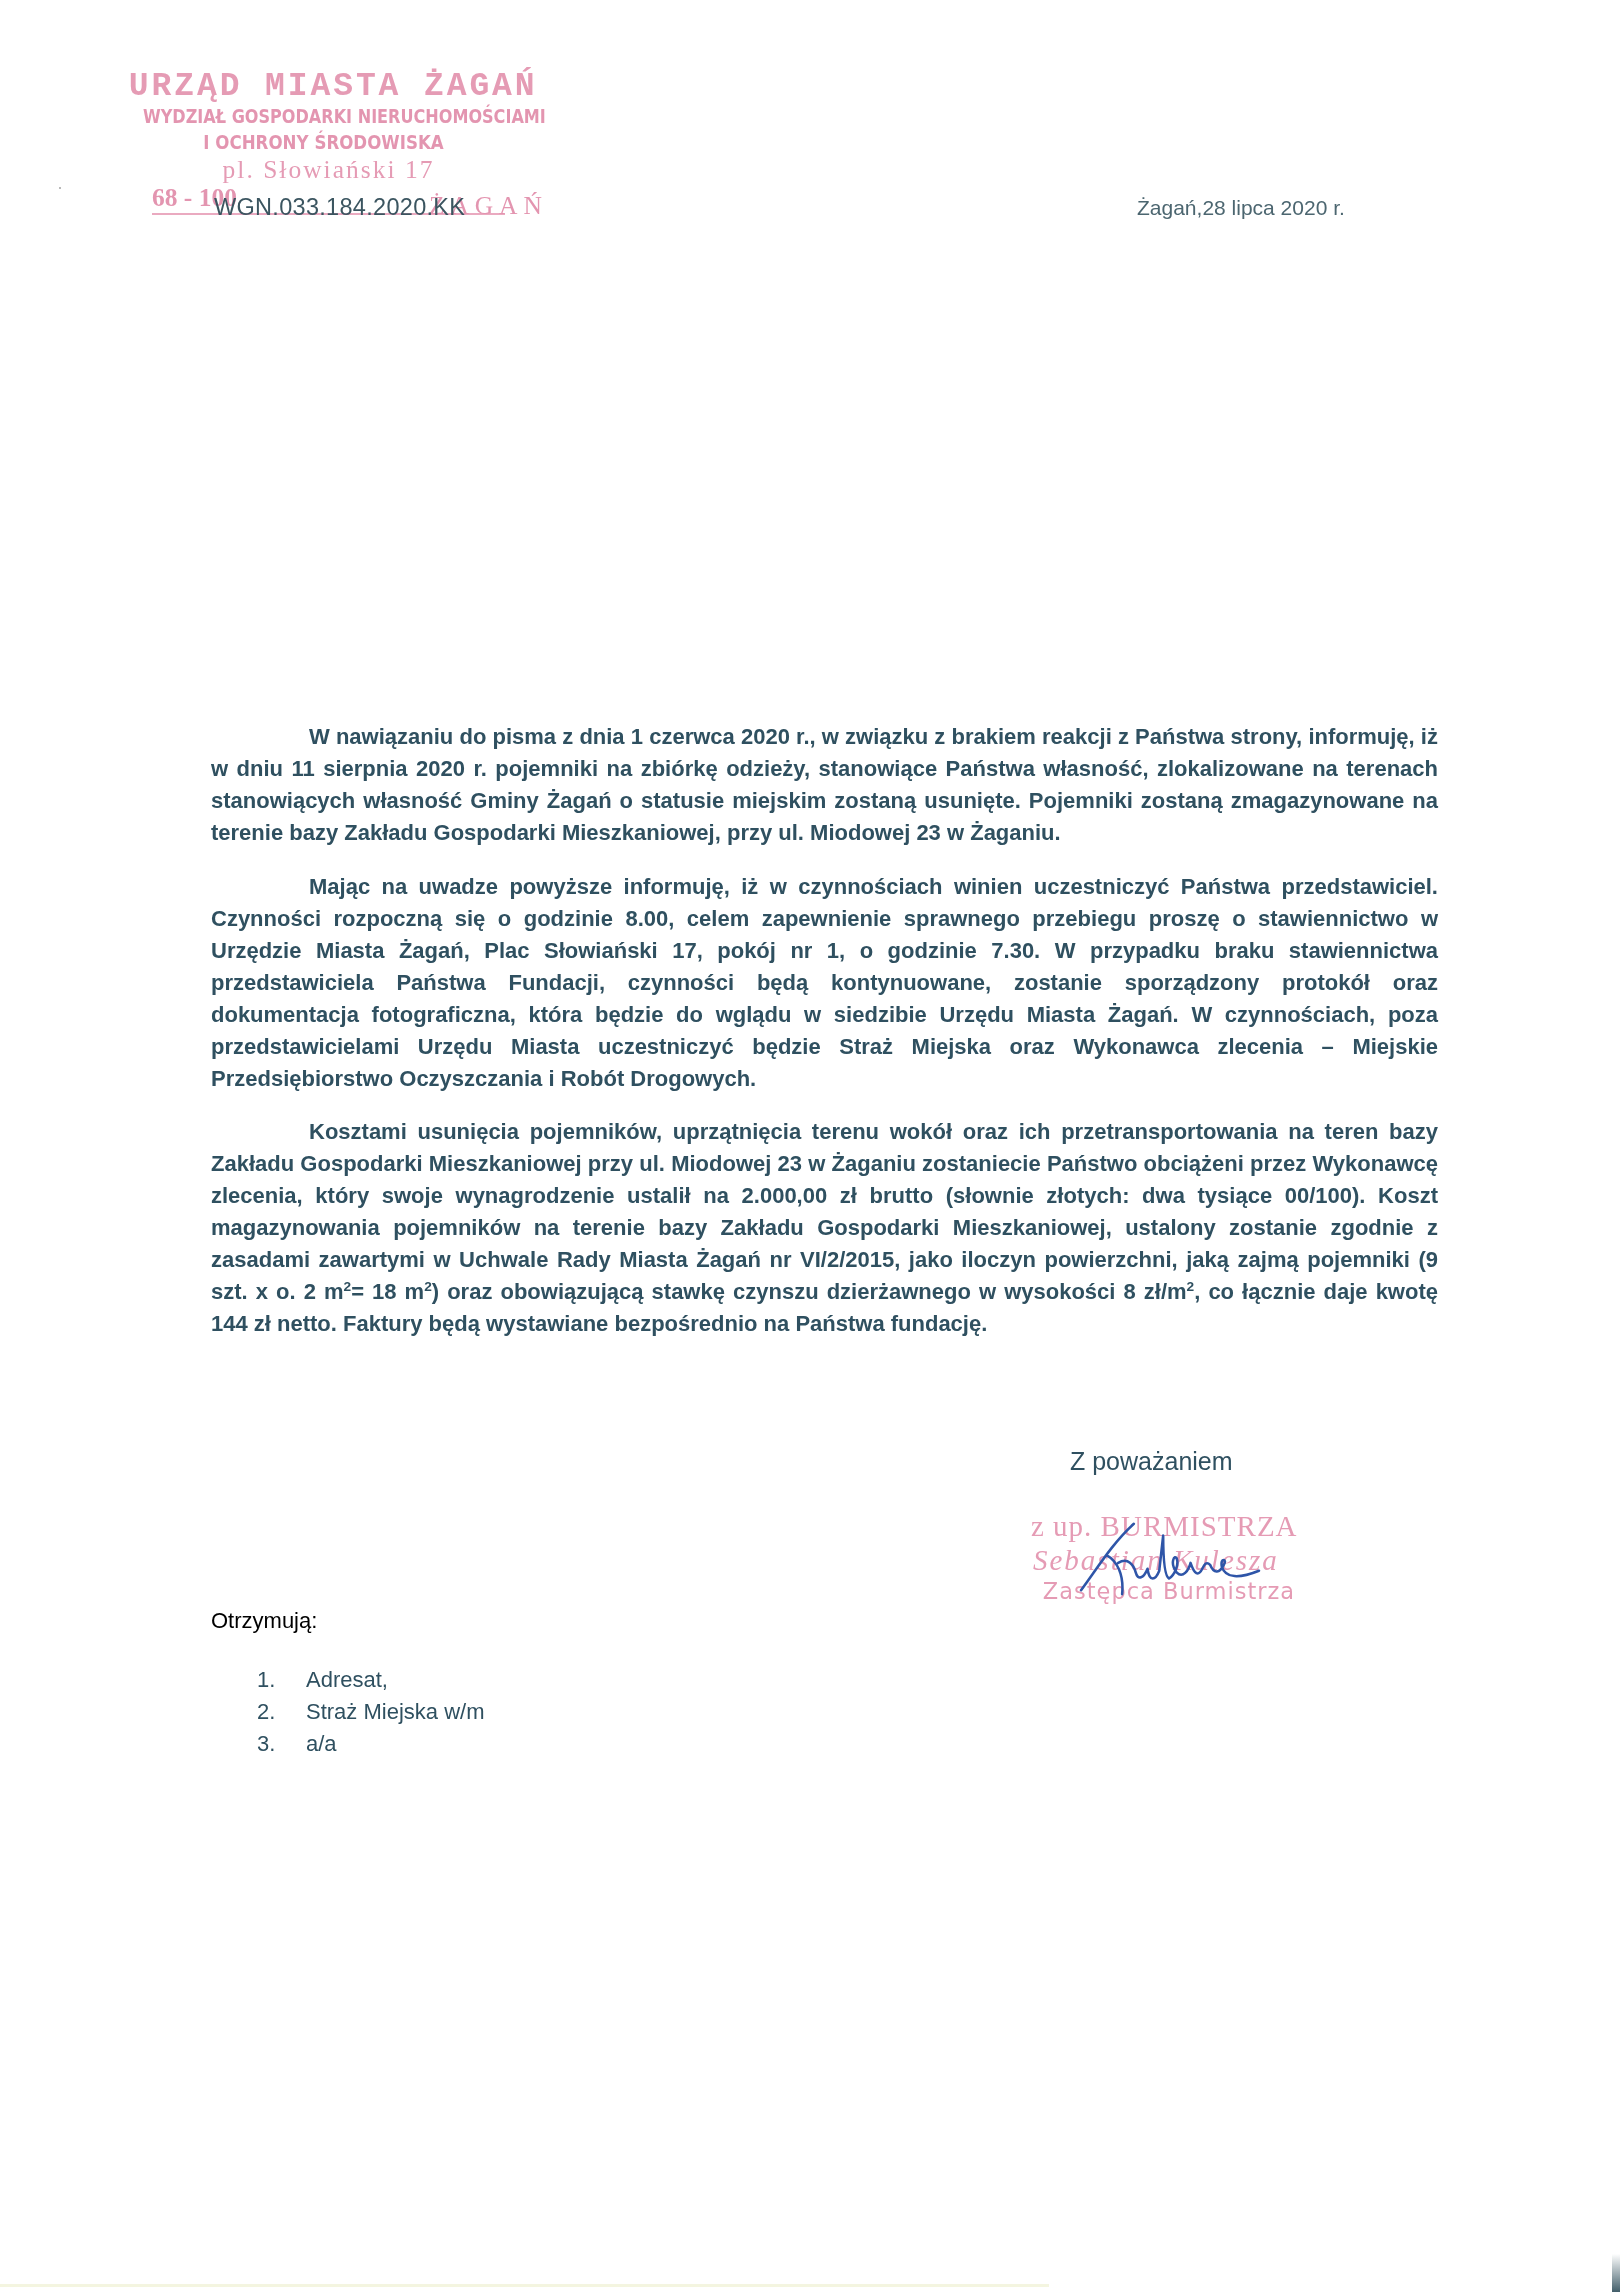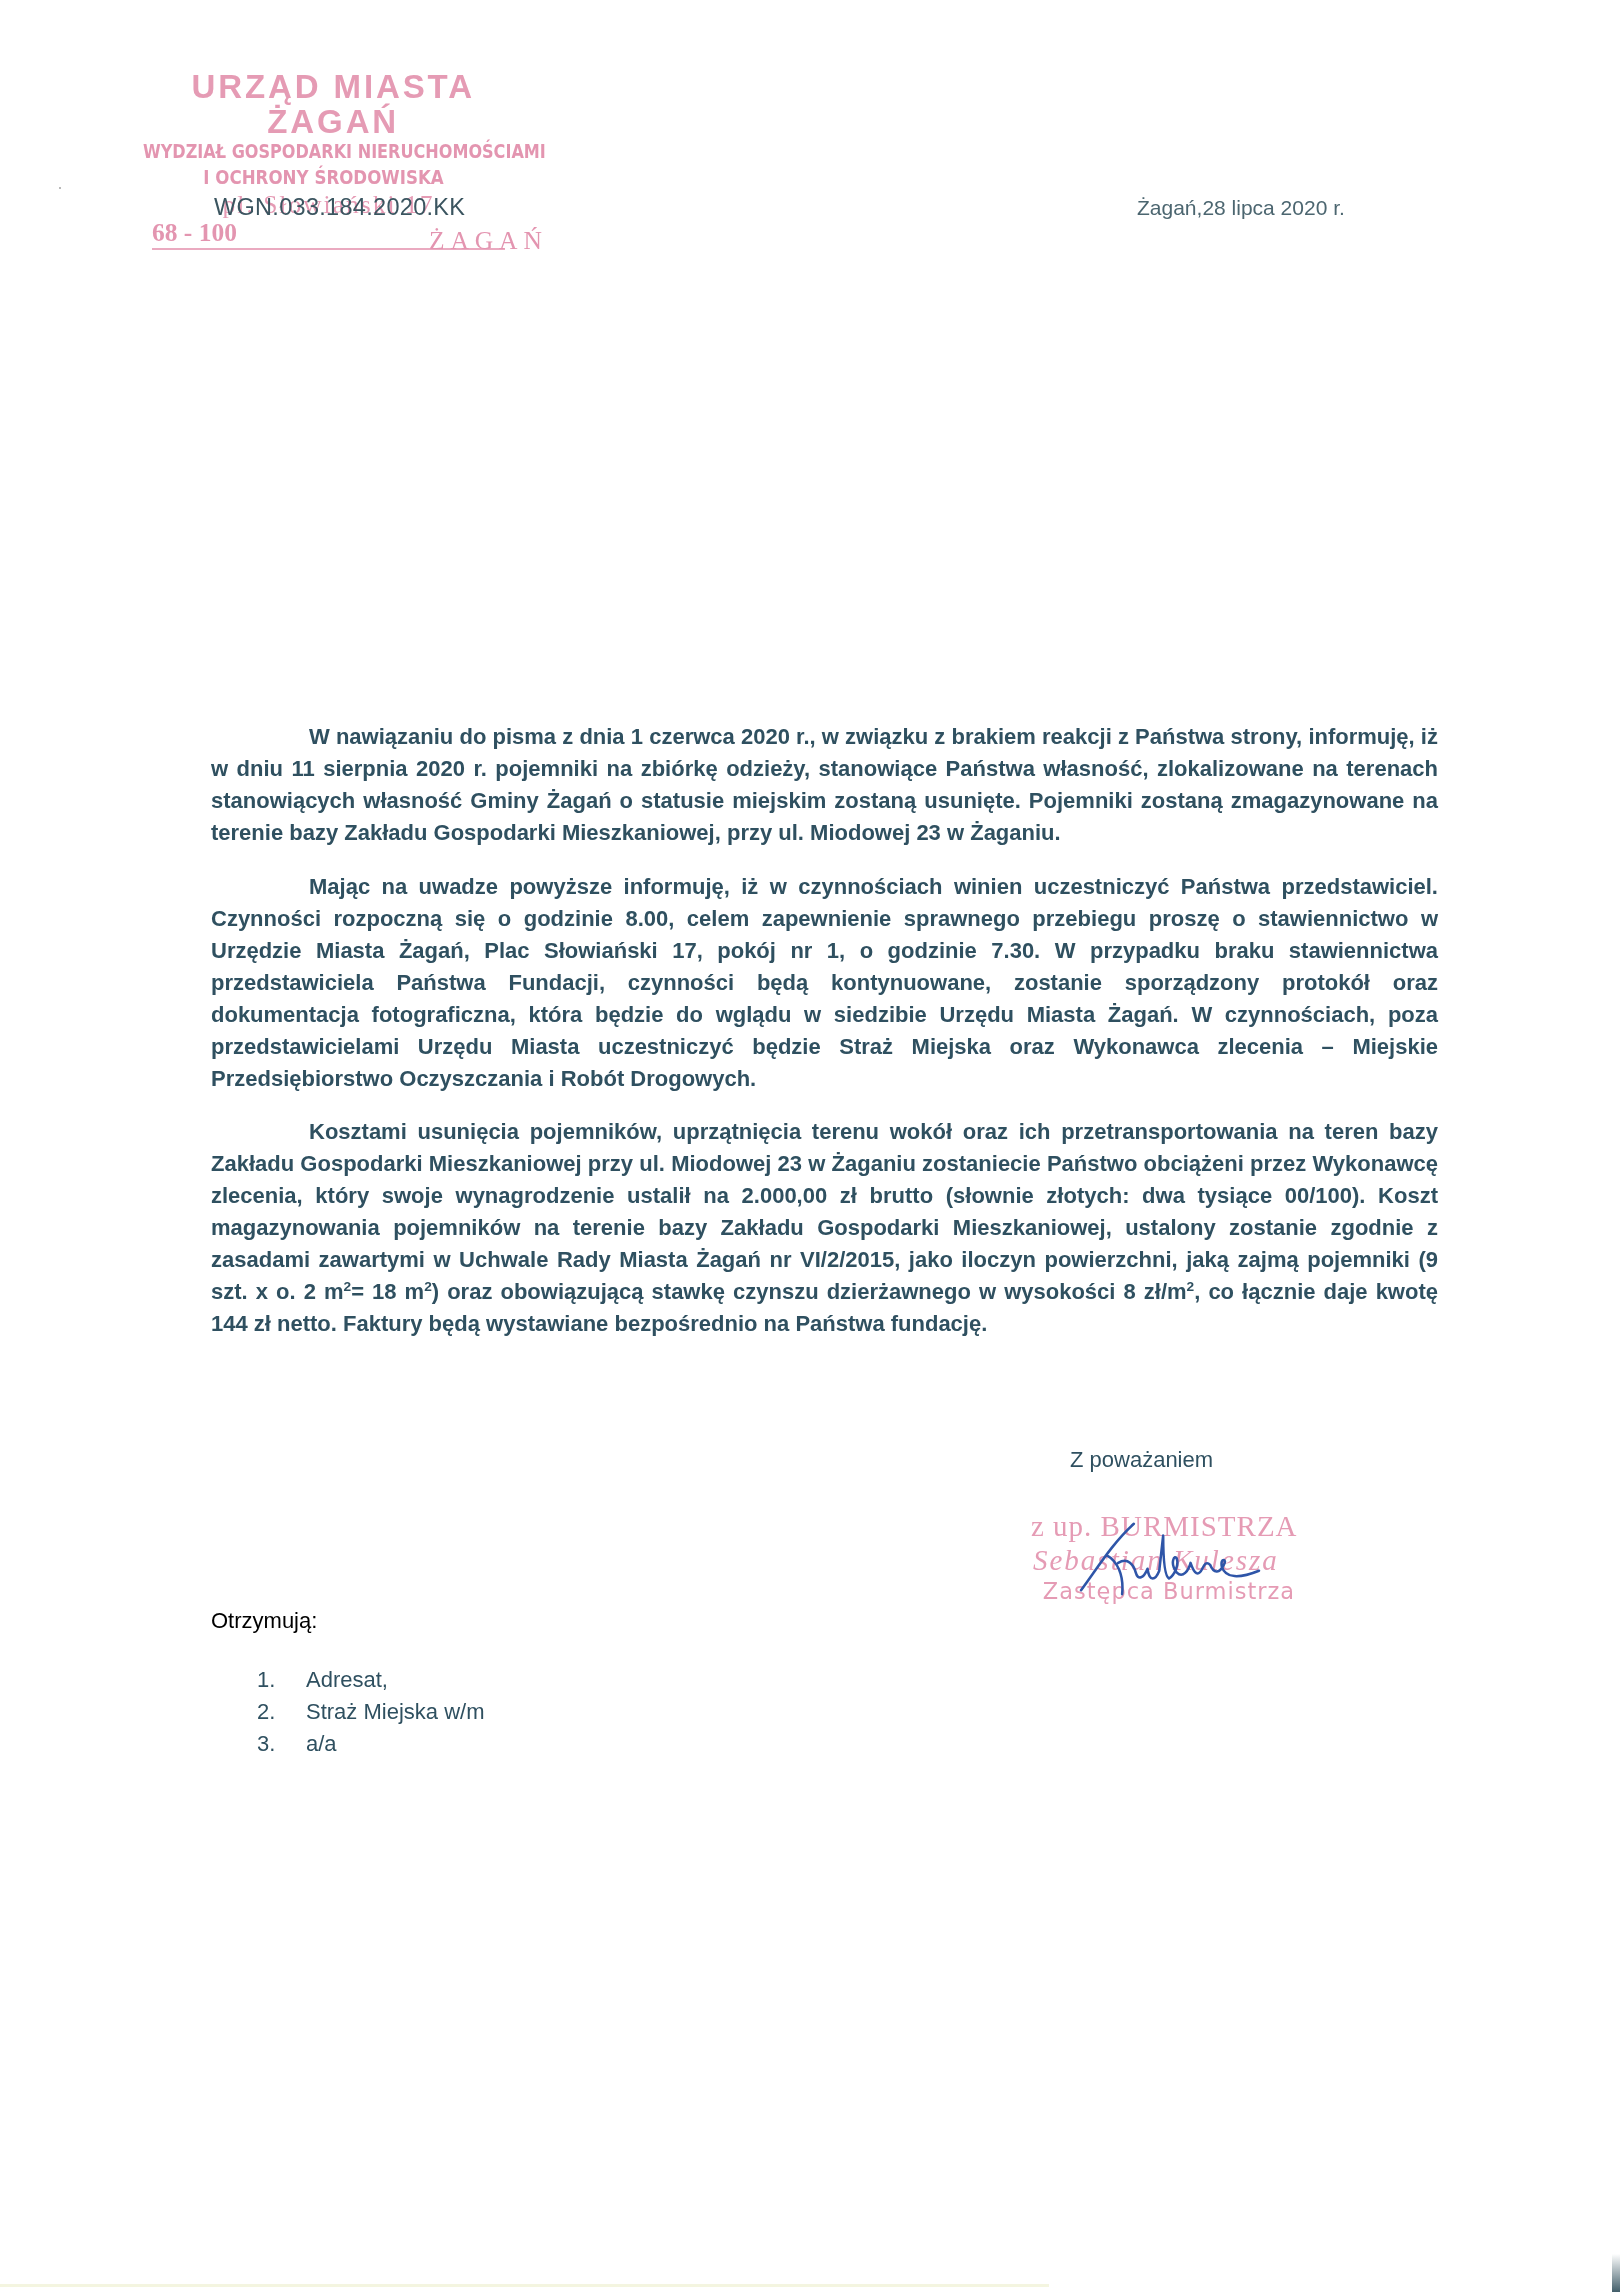--- a/index.html
+++ b/index.html
@@ -24,21 +24,21 @@
     
     .stamp {
       position: absolute;
       left: 147px;
       top: 69px;
       width: 392px;
       color: #e18aa8;
       text-align: center;
     }
     .stamp .s-line1 {
-      font-family: Liberation Sans, sans-serif;
+      font-family: Liberation Mono, monospace;
       font-size: 33px;
       letter-spacing: 2.9px;
       line-height: 35px;
       font-weight: bold;
       margin-left: -19.6px;
       opacity: 0.85;
     }
     .stamp .s-line2 {
       font-family: "DejaVu Sans", sans-serif;
       font-size: 19.6px;
@@ -149,21 +149,21 @@
     }
     .body-text sup {
       font-size: 13.7px;
       line-height: 0;
     }
     
     .closing {
       position: absolute;
       left: 1070px;
       top: 1447px;
-      font-size: 22px;
+      font-size: 25px;
       color: #2f5060;
     }
     .sig-stamp {
       position: absolute;
       left: 1031px;
       top: 1509px;
       width: 294px;
       color: #e18aa8;
       font-family: "Liberation Serif", "DejaVu Serif", serif;
     }

